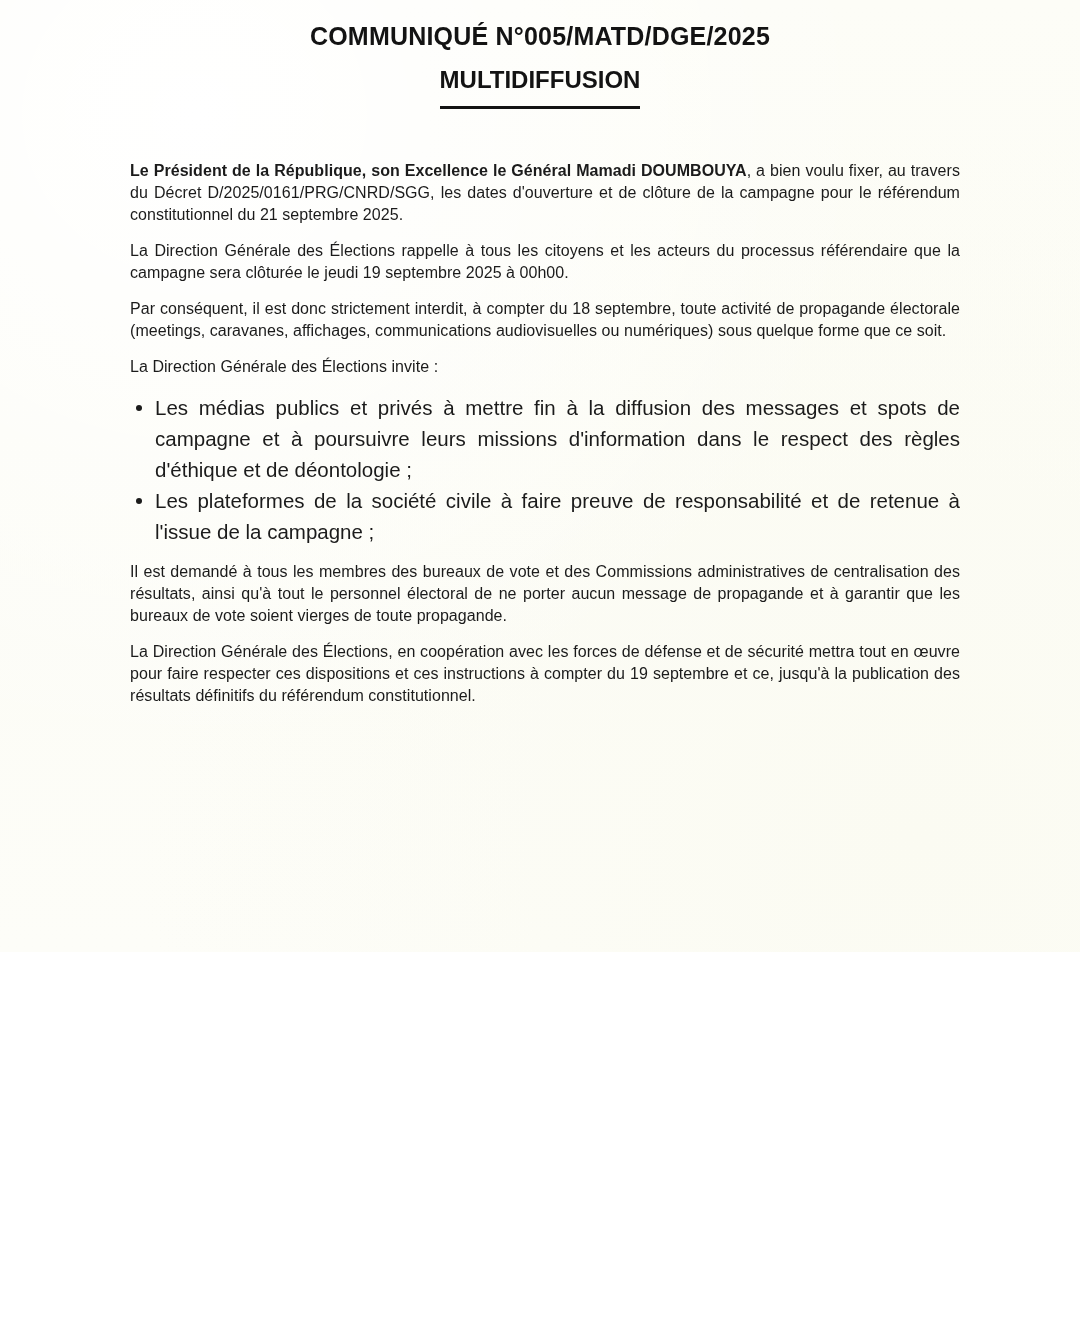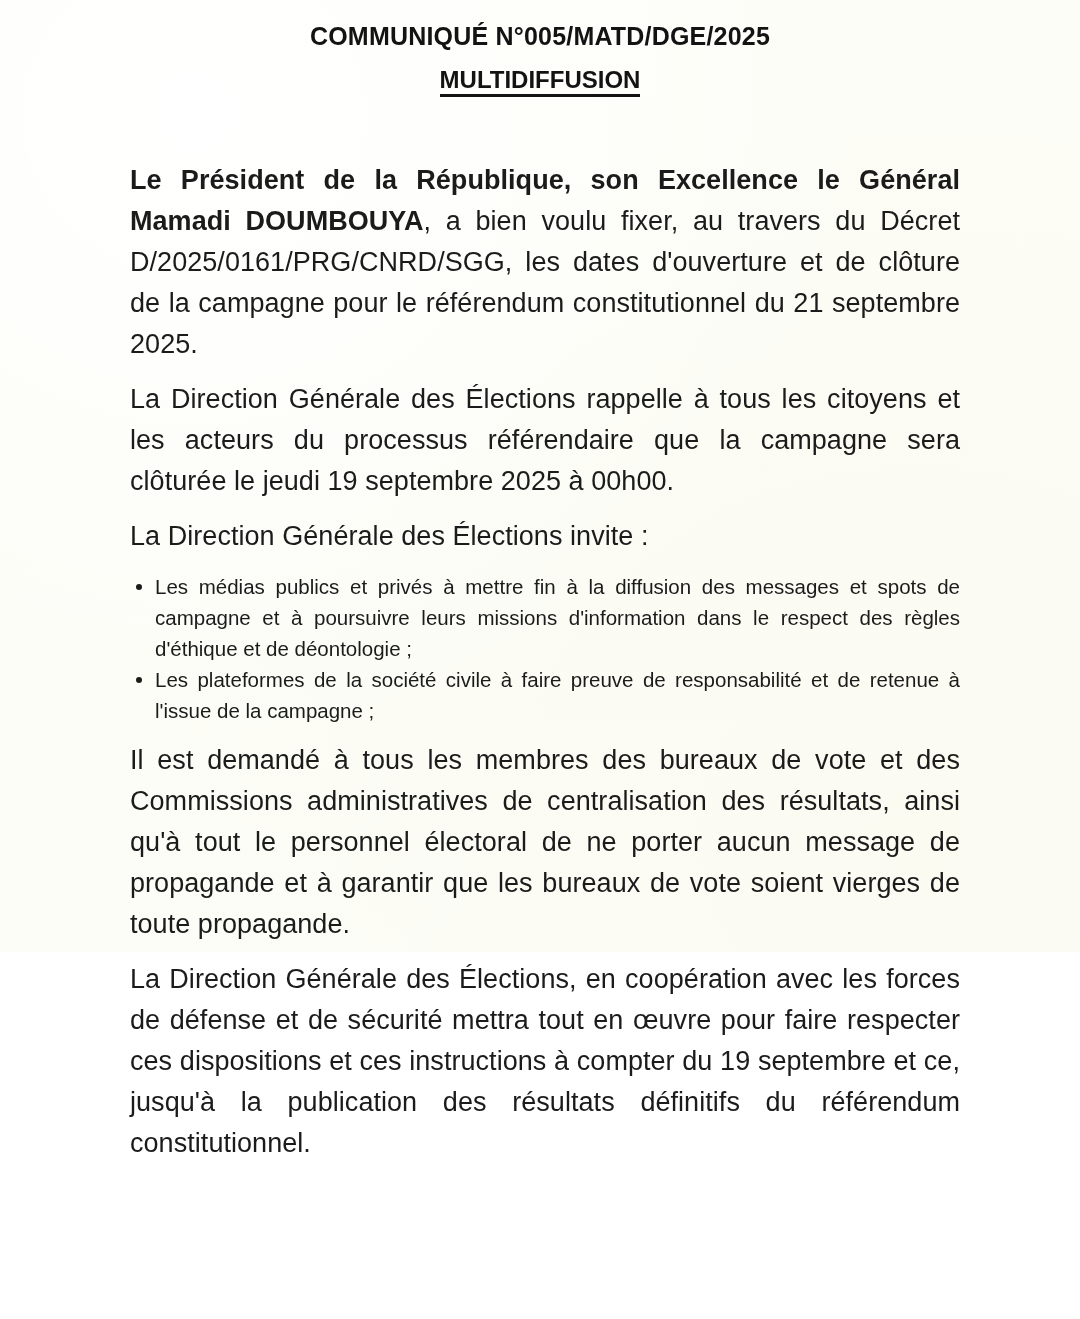--- a/index.html
+++ b/index.html
@@ -43,35 +43,35 @@
     top: 66px;
     left: 0;
     width: 1080px;
     text-align: center;
     font-size: 24px;
     font-weight: bold;
     color: #131313;
   }
   .doc-subtitle span {
     border-bottom: 3px solid #131313;
-    padding-bottom: 1px;
+    padding-bottom: 13px;
   }
 
   
   #body-block {
     position: absolute;
     left: 130px;
     top: 160px;
     width: 830px;
   }
 
   p.para {
     margin: 0 0 14px 0;
-    font-size: 27px;
-    line-height: 41px;
+    font-size: 16px;
+    line-height: 22px;
     color: #1b1b1b;
     text-align: justify;
     text-justify: inter-word;
     letter-spacing: 0.05px;
   }
   p.para b {
     font-weight: bold;
   }
 
   ul.invite-list {
@@ -120,20 +120,21 @@
   </div>
 
   <div id="body-block">
 
     <p class="para">
       <b>Le Président de la République, son Excellence le Général Mamadi DOUMBOUYA</b><span>, a bien voulu fixer, au travers du Décret D/2025/0161/PRG/CNRD/SGG, les dates d'ouverture et de clôture de la campagne pour le référendum constitutionnel du 21 septembre 2025.</span>
     </p>
 
     <p class="para">La Direction Générale des Élections rappelle à tous les citoyens et les acteurs du processus référendaire que la campagne sera clôturée le jeudi 19 septembre 2025 à 00h00.</p>
 
+    <p class="para">Par conséquent, il est donc strictement interdit, à compter du 18 septembre, toute activité de propagande électorale (meetings, caravanes, affichages, communications audiovisuelles ou numériques) sous quelque forme que ce soit.</p>
 
     <p class="para">La Direction Générale des Élections invite :</p>
 
     <ul class="invite-list">
       <li>
         <span class="bullet-dot"></span>
         <span>Les médias publics et privés à mettre fin à la diffusion des messages et spots de campagne et à poursuivre leurs missions d'information dans le respect des règles d'éthique et de déontologie ;</span>
       </li>
       <li>
         <span class="bullet-dot"></span>

